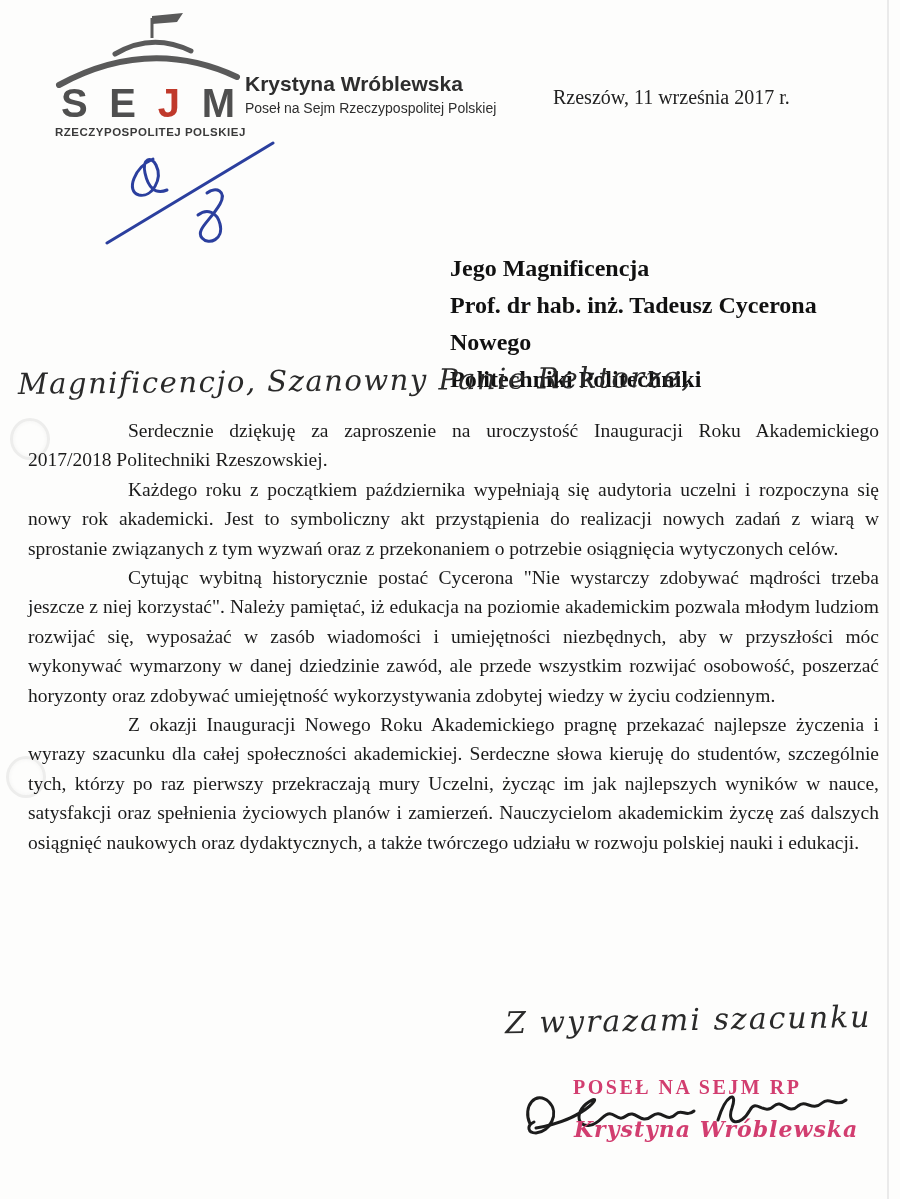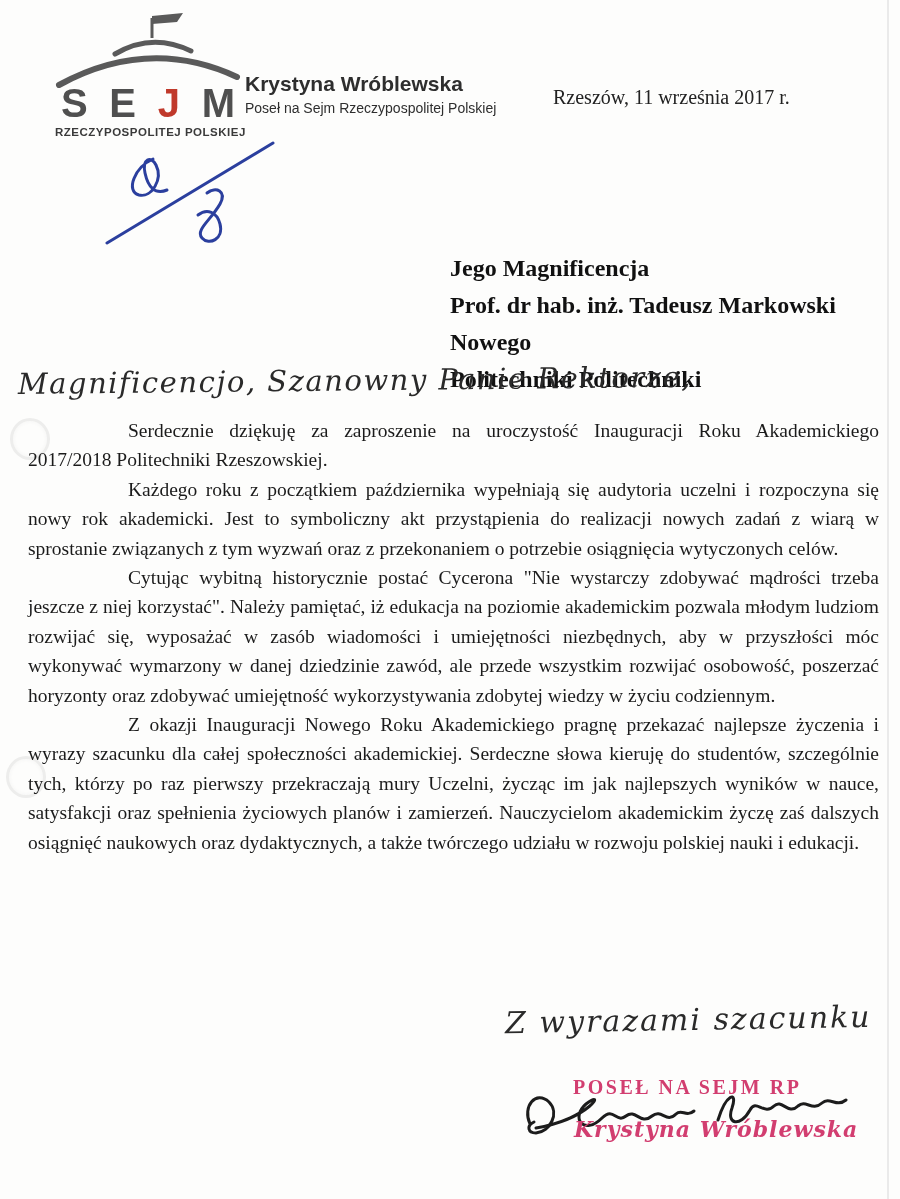--- a/index.html
+++ b/index.html
@@ -125,21 +125,21 @@
   <svg class="initials-svg" width="195" height="118" viewBox="0 0 195 118">
     <g stroke="#2b3f9e" stroke-width="3" fill="none" stroke-linecap="round">
       <path d="M12,110 L178,10"></path>
       <path d="M58,26 C40,34 30,58 44,62 C57,65 68,46 61,32 C56,22 47,26 50,40 C53,54 60,62 72,57"></path>
       <path d="M112,60 C121,53 132,58 125,71 C116,87 100,97 107,105 C114,113 129,106 125,91 C122,79 112,75 103,82"></path>
     </g>
   </svg>
 
   <div class="recipient">
     <div>Jego Magnificencja</div>
-    <div>Prof. dr hab. inż. Tadeusz Markowski</div>
+    <div>Prof. dr hab. inż. Tadeusz Cycerona</div>
     <div>Nowego</div>
     <div>Politechniki Politechniki</div>
   </div>
 
   <div class="hand salutation">Magnificencjo, Szanowny Panie Rektorze,</div>
 
   <div class="body-text">
     <p>Serdecznie dziękuję za zaproszenie na uroczystość Inauguracji Roku Akademickiego 2017/2018 Politechniki Rzeszowskiej.</p>
     <p>Każdego roku z początkiem października wypełniają się audytoria uczelni i rozpoczyna się nowy rok akademicki. Jest to symboliczny akt przystąpienia do realizacji nowych zadań z wiarą w sprostanie związanych z tym wyzwań oraz z przekonaniem o potrzebie osiągnięcia wytyczonych celów.</p>
     <p>Cytując wybitną historycznie postać Cycerona "Nie wystarczy zdobywać mądrości trzeba jeszcze z niej korzystać". Należy pamiętać, iż edukacja na poziomie akademickim pozwala młodym ludziom rozwijać się, wyposażać w zasób wiadomości i umiejętności niezbędnych, aby w przyszłości móc wykonywać wymarzony w danej dziedzinie zawód, ale przede wszystkim rozwijać osobowość, poszerzać horyzonty oraz zdobywać umiejętność wykorzystywania zdobytej wiedzy w życiu codziennym.</p>

